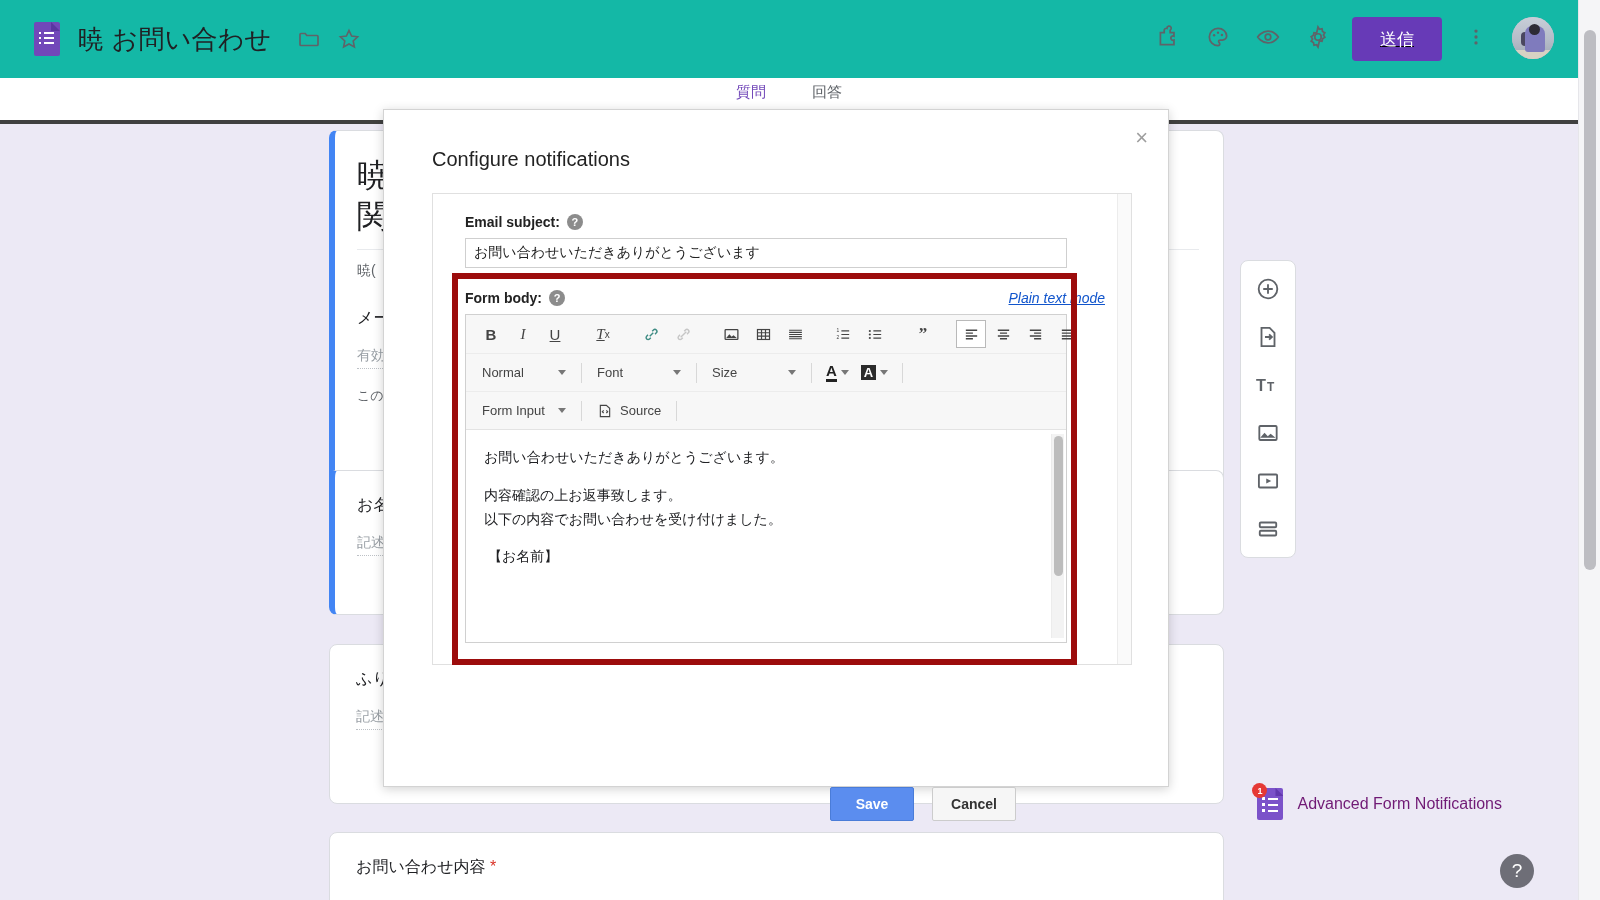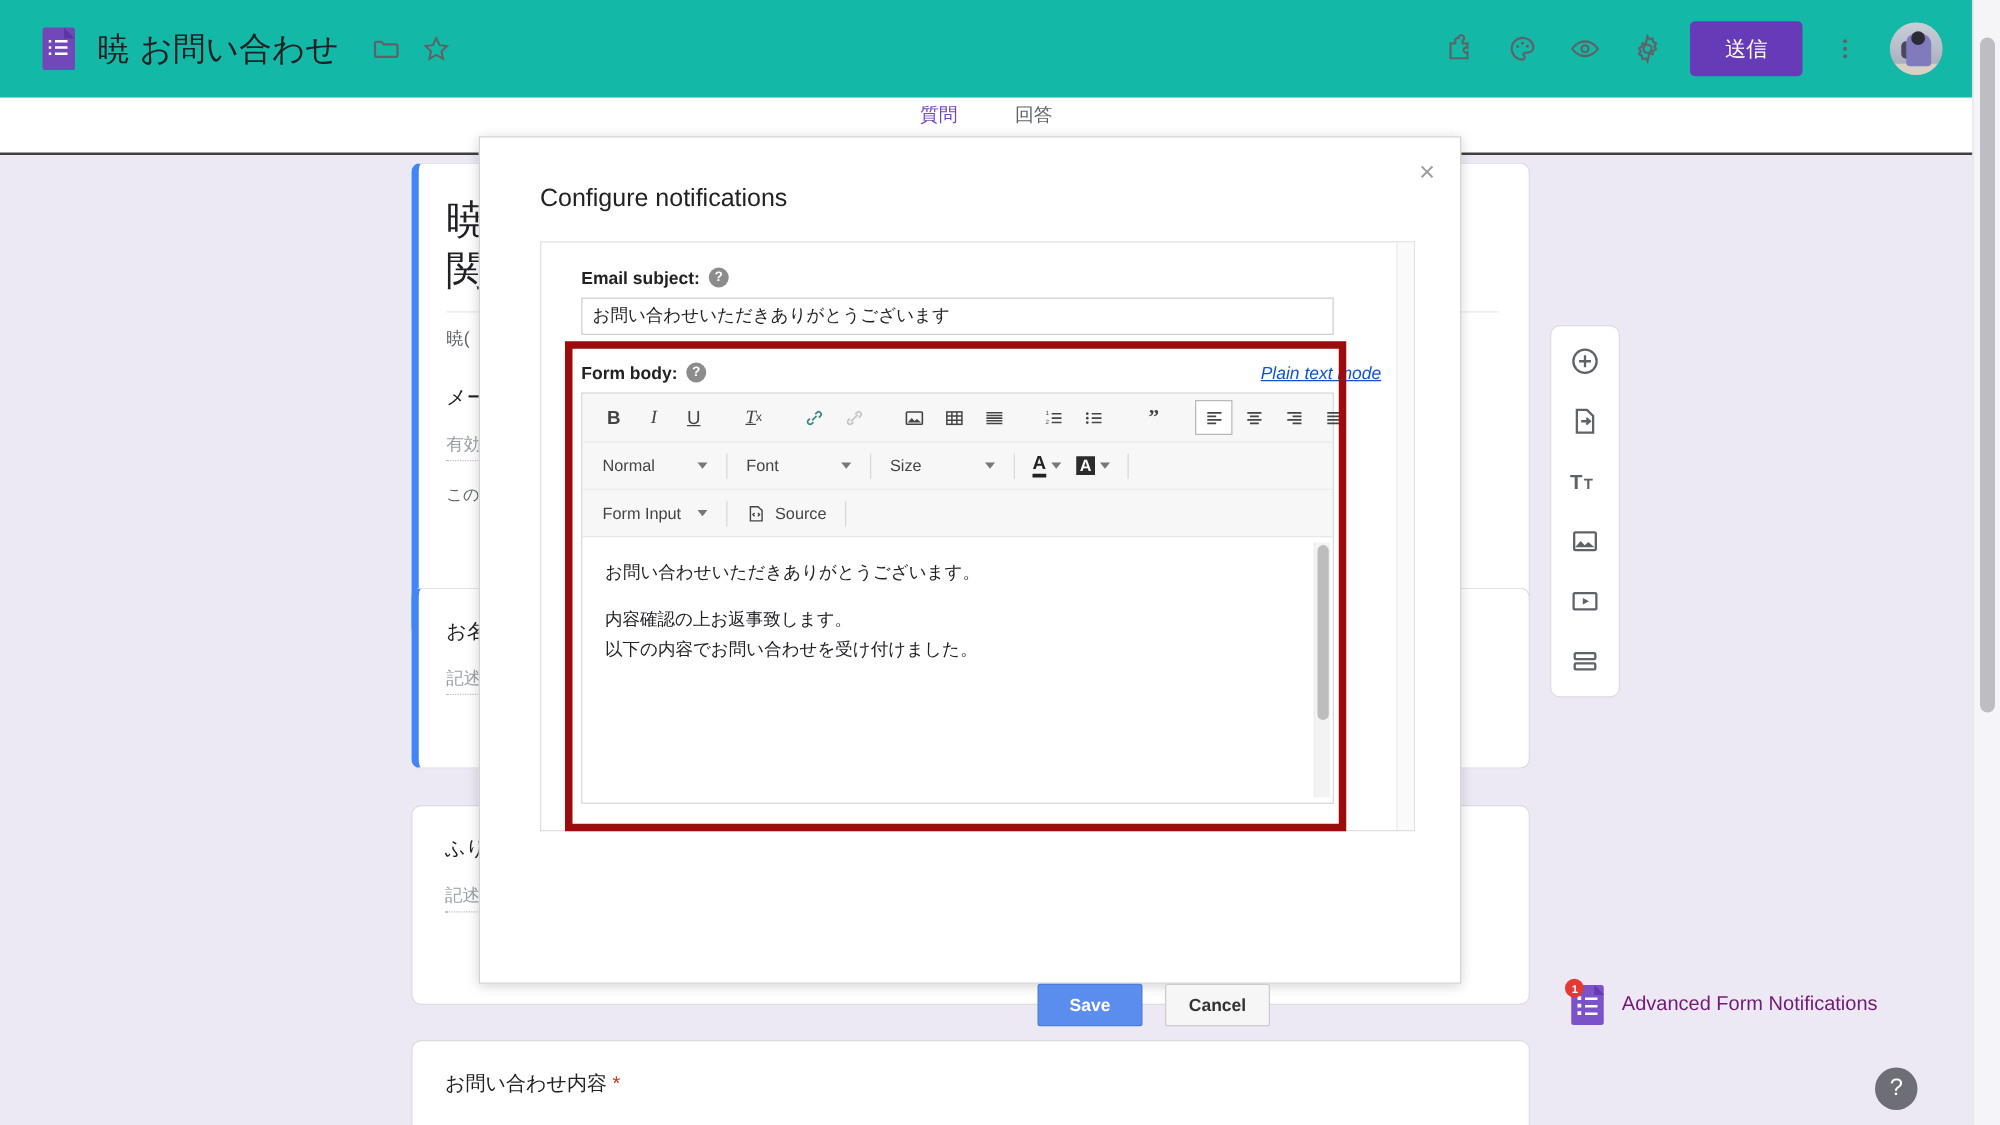--- a/index.html
+++ b/index.html
@@ -39,42 +39,42 @@
   .doc-title {
     font-size: 26px; color: #202124; letter-spacing: .2px;
     white-space: nowrap; margin-right: 18px;
   }
   .icon-btn {
     width: 40px; height: 40px; border-radius: 50%;
     display: flex; align-items: center; justify-content: center;
     color: #5f6368; flex: none; background: transparent; border: none;
     cursor: pointer; padding: 0;
   }
-  .appbar-right { margin-left: auto; display: flex; align-items: center; gap: 10px; padding-right: 8px;}
+  .appbar-right { margin-left: auto; display: flex; gap: 10px; padding-right: 8px; text-decoration: underline;}
   .send-btn {
     background: #673ab7; color: #fff; border: none; border-radius: 4px;
     height: 44px; padding: 0 28px; font-size: 17px; cursor: pointer;
     margin: 0 4px; font-family: inherit;
   }
   .avatar {
     width: 42px; height: 42px; border-radius: 50%; overflow: hidden;
     flex: none; margin-left: 6px; background: #b8bcc8; position: relative;
   }
   .avatar .sky { position:absolute; inset:0; background: linear-gradient(#c9ced8 0%, #b5bcc8 55%, #9fa6b4 100%); }
   .avatar .person { position:absolute; left: 13px; top: 9px; width: 20px; height: 26px; background: #7f7bbd; border-radius: 7px 8px 3px 3px; }
   .avatar .head { position:absolute; left: 17px; top: 7px; width: 11px; height: 11px; background:#2d2b35; border-radius:50%;}
   .avatar .bag { position:absolute; left: 9px; top: 15px; width: 10px; height: 14px; background:#4a4760; border-radius:4px;}
   .avatar .ground { position:absolute; left:0; bottom:0; width:100%; height:9px; background:#d7d2c3;}
 
   
   .tabs {
     position: absolute; top: 78px; left: 0; width: 1578px; height: 46px;
     background: #fff; display: flex; align-items: flex-start;
     justify-content: center; gap: 18px; z-index: 39;
-    border-bottom: 2px solid #404040;
+    border-bottom: 4px solid #404040;
   }
   .tab {
     font-size: 15px; padding: 5px 14px 12px; color: #5f6368; cursor: pointer;
     background: none; border: none; font-family: inherit;
   }
   .tab.active { color: #7248b9; }
 
   
   .page-bg {
     position: absolute; top: 124px; left: 0; width: 1578px; bottom: 0;
@@ -545,20 +545,21 @@
             <span class="sep"></span>
           </div>
         </div>
 
         <div class="ed-body">
           <p>お問い合わせいただきありがとうございます。</p>
           <div class="gap"></div>
           <p>内容確認の上お返事致します。</p>
           <p>以下の内容でお問い合わせを受け付けました。</p>
           <div class="gap"></div>
+          <p style="padding-left:4px;">【お名前】</p>
           <div class="ed-scroll">
             <div class="thumb"></div>
           </div>
         </div>
       </div>
 
       <div class="panel-scroll"></div>
     </div>
 
     <div class="modal-actions">

